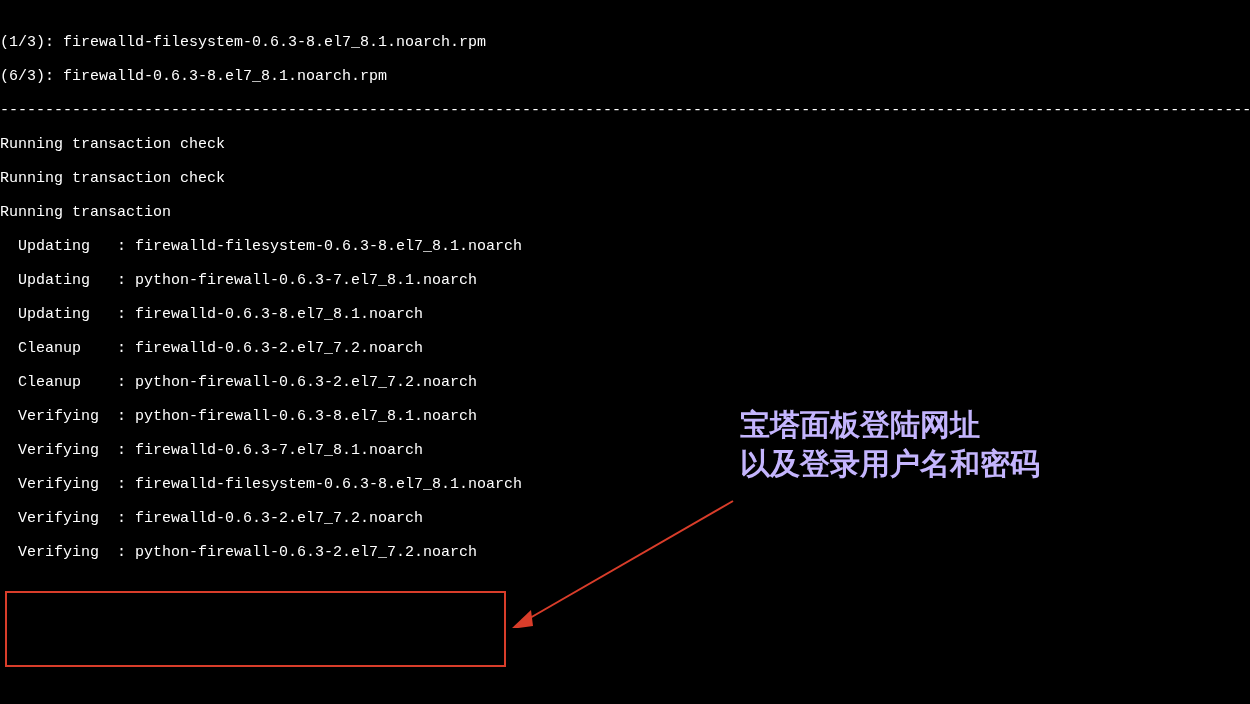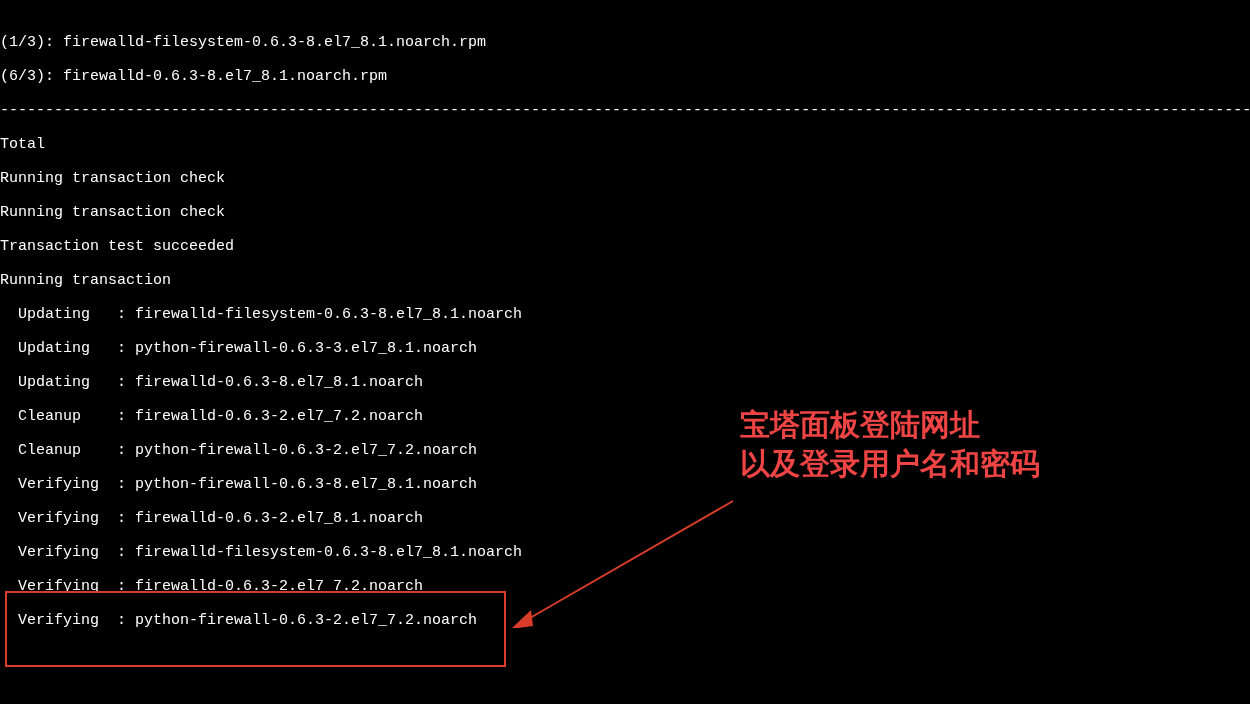--- a/index.html
+++ b/index.html
@@ -1,40 +1,38 @@
 <!DOCTYPE html>
 <html><head>
 <meta charset="utf-8">
 <style>
   html,body{margin:0;padding:0;background:#000;color:#fff;font-family:Consolas,'Courier New',monospace;font-size:15px;line-height:17px;overflow:hidden;width:1250px;height:704px}
   .term{position:relative;width:1038px;height:704px;white-space:pre}
   .line{display:block}
-  .anno{position:absolute;left:740px;top:405px;color:#ef4444;font-family:"Microsoft YaHei","PingFang SC",sans-serif;font-weight:600;font-size:30px;line-height:39px;white-space:nowrap}
+  .anno{position:absolute;left:740px;top:405px;color:#c4b5fd;font-family:"Microsoft YaHei","PingFang SC",sans-serif;font-weight:600;font-size:30px;line-height:39px;white-space:nowrap}
   .redbox{position:absolute;left:5px;top:591px;width:497px;height:72px;border:2px solid #d93d2a;pointer-events:none}
   .arrow{position:absolute;left:505px;top:498px;width:232px;height:130px;pointer-events:none}
 </style>
 </head>
 <body>
 <div class="term">
 
 <span class="line">(1/3): firewalld-filesystem-0.6.3-8.el7_8.1.noarch.rpm</span>
 <span class="line">(6/3): firewalld-0.6.3-8.el7_8.1.noarch.rpm</span>
 <span class="line">------------------------------------------------------------------------------------------------------------------------------------------------------------------------</span>
-<span class="line">Total</span>
 <span class="line">Running transaction check</span>
 <span class="line">Running transaction check</span>
-<span class="line">Transaction test succeeded</span>
 <span class="line">Running transaction</span>
 <span class="line">  Updating   : firewalld-filesystem-0.6.3-8.el7_8.1.noarch</span>
-<span class="line">  Updating   : python-firewall-0.6.3-3.el7_8.1.noarch</span>
+<span class="line">  Updating   : python-firewall-0.6.3-7.el7_8.1.noarch</span>
 <span class="line">  Updating   : firewalld-0.6.3-8.el7_8.1.noarch</span>
 <span class="line">  Cleanup    : firewalld-0.6.3-2.el7_7.2.noarch</span>
 <span class="line">  Cleanup    : python-firewall-0.6.3-2.el7_7.2.noarch</span>
 <span class="line">  Verifying  : python-firewall-0.6.3-8.el7_8.1.noarch</span>
-<span class="line">  Verifying  : firewalld-0.6.3-2.el7_8.1.noarch</span>
+<span class="line">  Verifying  : firewalld-0.6.3-7.el7_8.1.noarch</span>
 <span class="line">  Verifying  : firewalld-filesystem-0.6.3-8.el7_8.1.noarch</span>
 <span class="line">  Verifying  : firewalld-0.6.3-2.el7_7.2.noarch</span>
 <span class="line">  Verifying  : python-firewall-0.6.3-2.el7_7.2.noarch</span>
 
 
 
 
 
 
 

